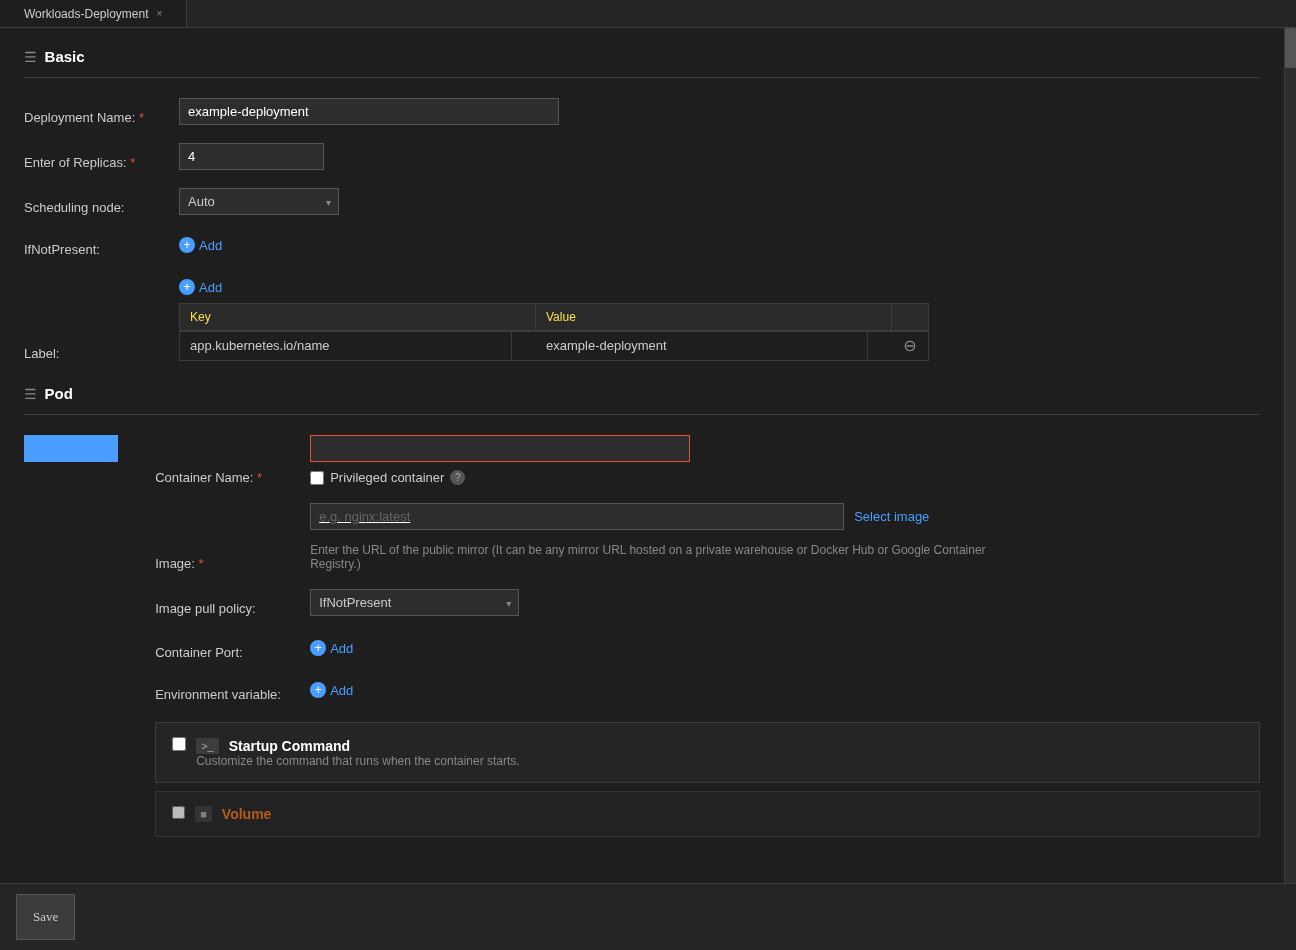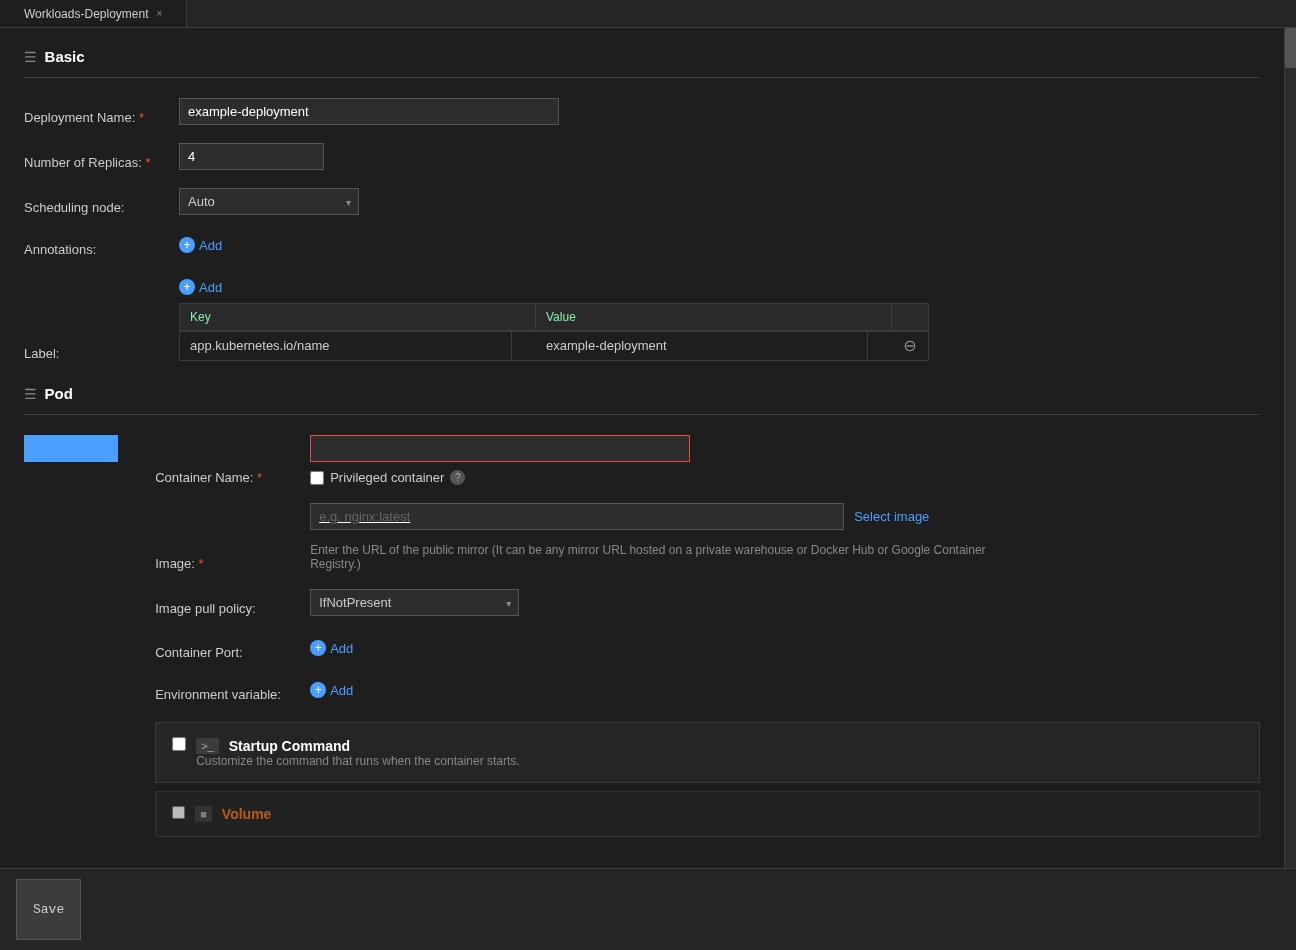--- a/index.html
+++ b/index.html
@@ -159,21 +159,21 @@
     .select-wrapper::after {
       content: '▾';
       position: absolute;
       right: 8px;
       top: 50%;
       transform: translateY(-50%);
       color: #888;
       pointer-events: none;
       font-size: 10px;
     }
-    .select-scheduling { width: 180px; }
+    .select-scheduling { width: 160px; }
     .select-pull-policy { width: 209px; }
 
     
     .add-btn {
       display: inline-flex;
       align-items: center;
       gap: 4px;
       color: #4a9eff;
       background: none;
       border: none;
@@ -201,21 +201,21 @@
       margin-top: 4px;
     }
     .label-table-header {
       display: grid;
       grid-template-columns: 1fr 1fr 36px;
       background: #2a2a2a;
       border-bottom: 1px solid #3c3c3c;
     }
     .label-table-header-cell {
       padding: 6px 10px;
-      color: #86efac;
+      color: #fde047;
       font-size: 12px;
       border-right: 1px solid #3c3c3c;
     }
     .label-table-header-cell:last-child { border-right: none; }
     .label-table-row {
       display: grid;
       grid-template-columns: 1fr 1fr 36px;
       border-top: 1px solid #3c3c3c;
       gap: 24px;
     }
@@ -371,24 +371,24 @@
     .bottom-bar {
       background: #252526;
       border-top: 1px solid #3c3c3c;
       padding: 10px 16px;
       flex-shrink: 0;
     }
     .save-btn {
       background: #3c3c3c;
       border: 1px solid #555;
       color: #cccccc;
-      padding: 22px 16px;
-      cursor: pointer;
-      font-size: 13px;
-      font-family: Liberation Mono, monospace;
+      padding: 14px 16px;
+      cursor: pointer;
+      font-size: 13px;
+      font-family: Liberation Serif, serif;
     }
   </style>
 </head>
 <body>
 
 <div class="title-bar">
   <div class="tab">
     <span>Workloads-Deployment</span>
     <span class="tab-close">×</span>
   </div>
@@ -403,41 +403,41 @@
     </div>
 
     <div class="form-row">
       <div class="form-label required">Deployment Name:</div>
       <div class="form-content">
         <input type="text" class="input-deployment-name" value="example-deployment" style="">
       </div>
     </div>
 
     <div class="form-row">
-      <div class="form-label required">Number of Replicas:</div>
+      <div class="form-label required">Enter of Replicas:</div>
       <div class="form-content">
         <input type="number" class="input-replicas" value="4" style="">
       </div>
     </div>
 
     <div class="form-row">
       <div class="form-label">Scheduling node:</div>
       <div class="form-content">
         <div class="select-wrapper">
           <select class="select-scheduling">
             <option>Auto</option>
             <option>Node1</option>
             <option>Node2</option>
           </select>
         </div>
       </div>
     </div>
 
     <div class="form-row">
-      <div class="form-label">Annotations:</div>
+      <div class="form-label">IfNotPresent:</div>
       <div class="form-content">
         <button class="add-btn">
           <span class="add-icon">+</span>
           <span>Add</span>
         </button>
       </div>
     </div>
 
     <div class="form-row">
       <div class="form-label">Label:</div>

